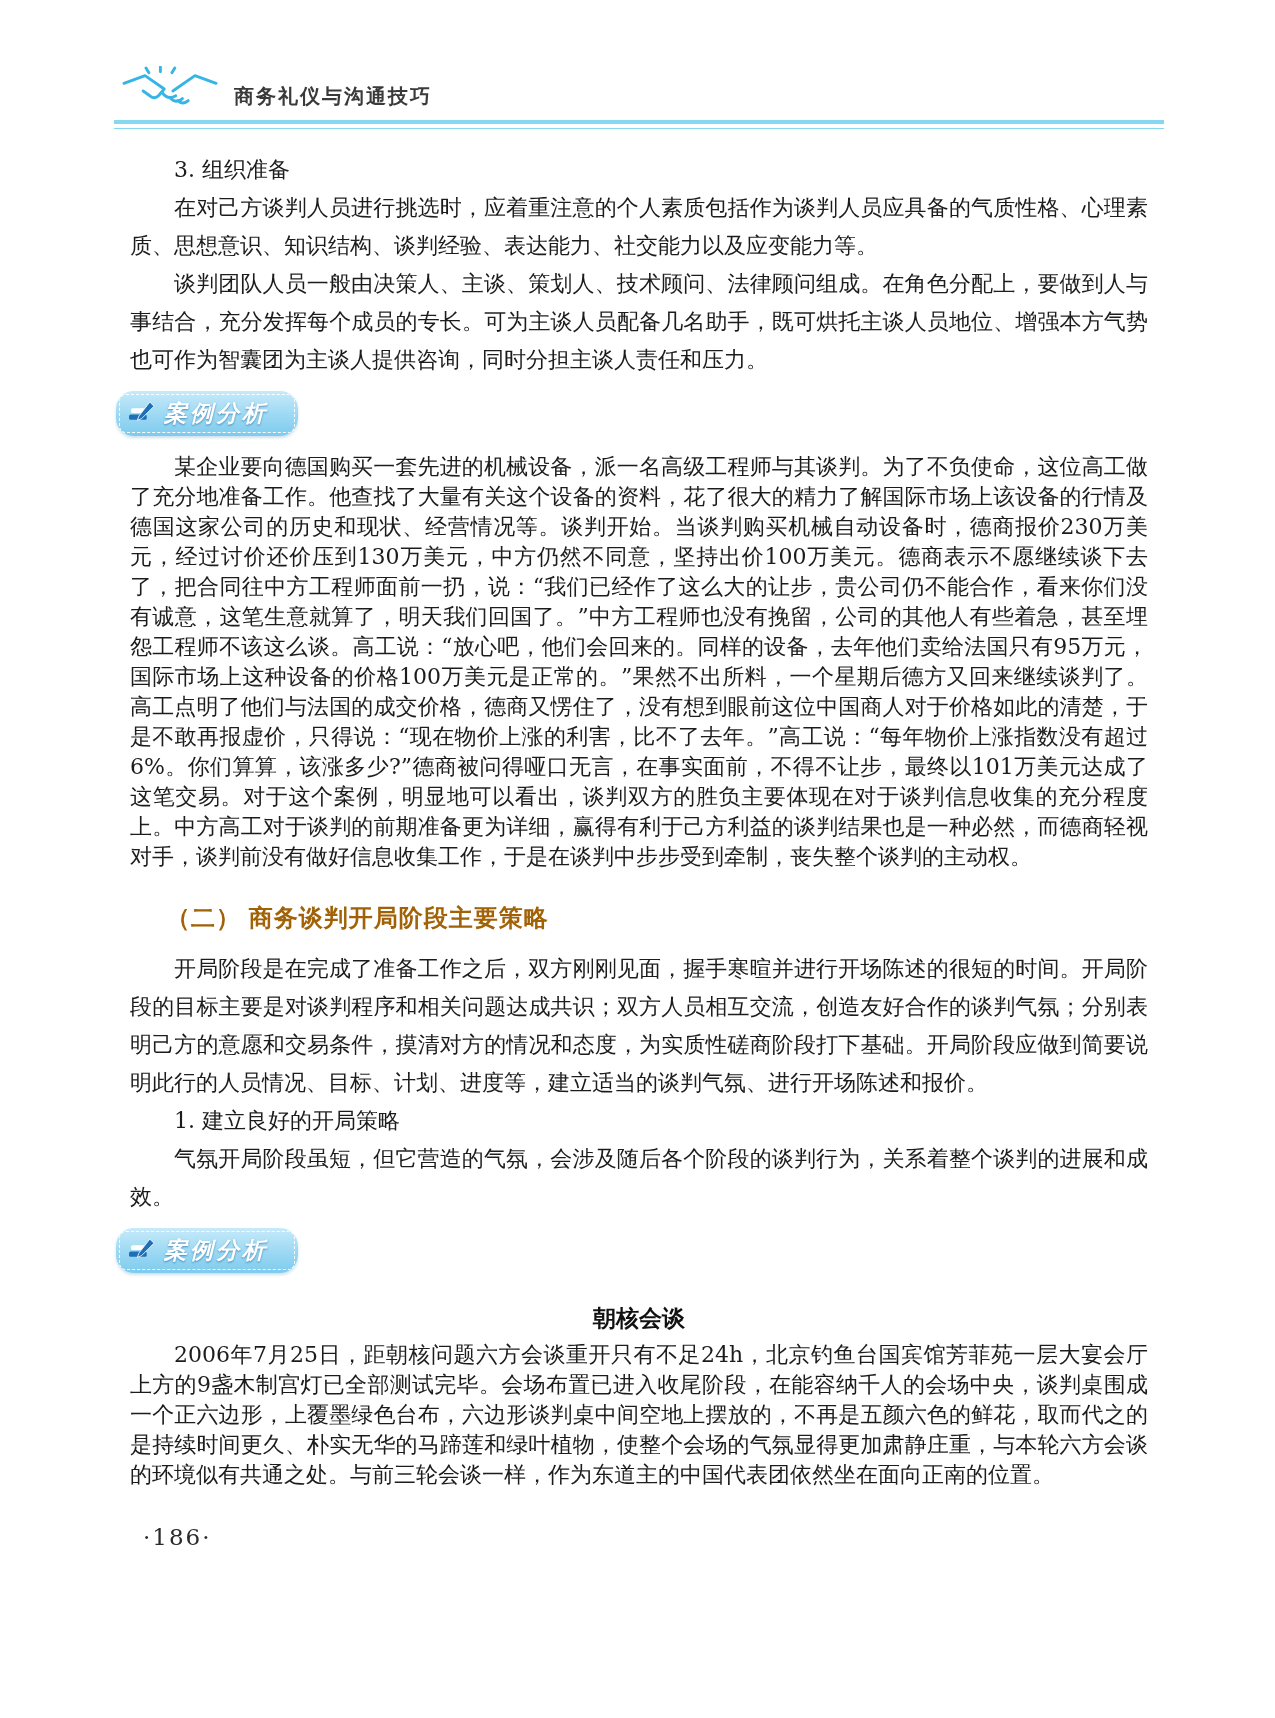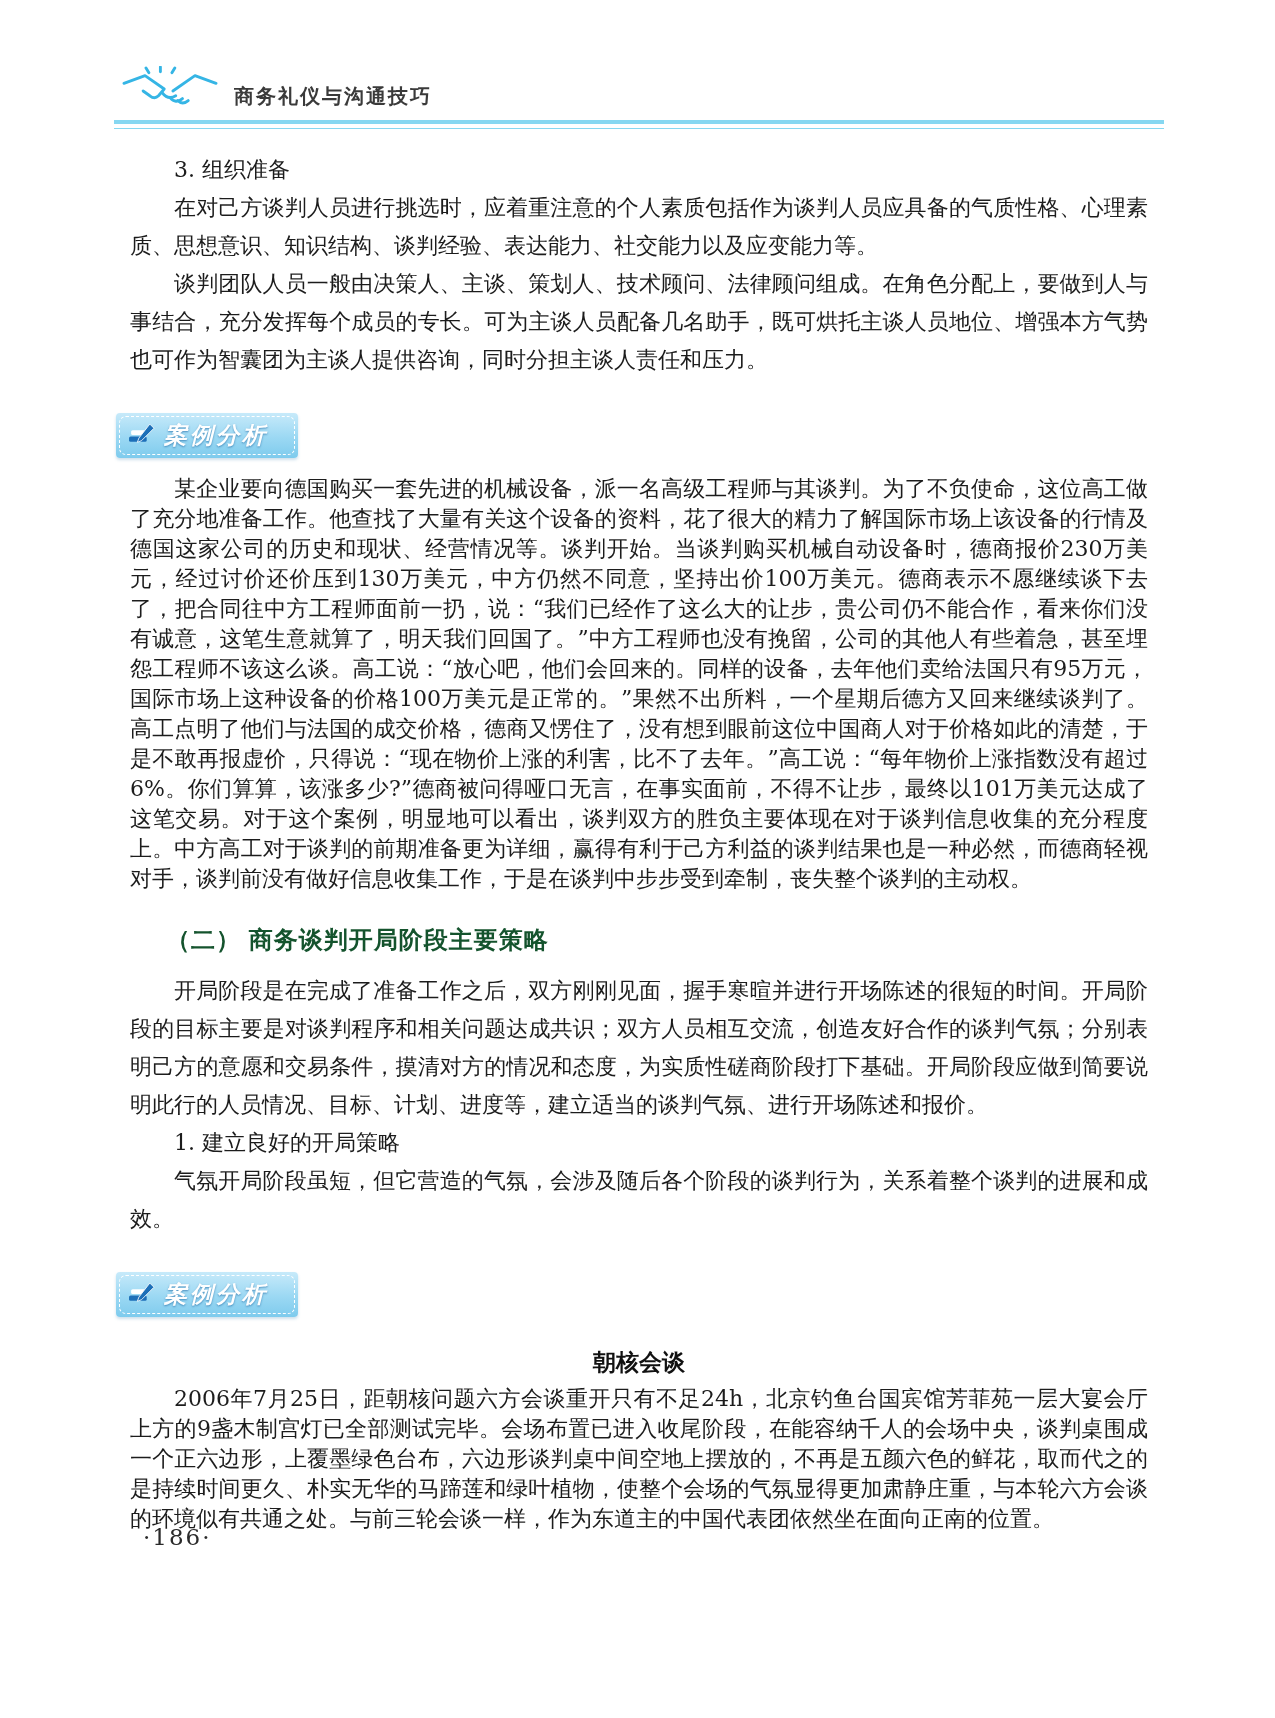--- a/index.html
+++ b/index.html
@@ -59,21 +59,21 @@
     line-height: 38px;
     text-indent: 2em;
     margin: 0 0 0 0;
   }
   .case-text {
     line-height: 30px;
     margin: 4px 0 0 0;
   }
   .section-heading {
     font-family: "Liberation Sans", "DejaVu Sans", sans-serif;
-    color: #14532d;
+    color: #a16207;
     font-size: 24px;
     font-weight: 700;
     text-indent: 1.5em;
     letter-spacing: 1px;
     margin: 30px 0 16px 0;
   }
   .case-title {
     font-family: "Liberation Sans", "DejaVu Sans", sans-serif;
     font-size: 23px;
     font-weight: 700;
@@ -82,23 +82,23 @@
     margin: 18px 0 6px 0;
   }
 
   
   .case-badge {
     display: inline-flex;
     align-items: center;
     gap: 9px;
     position: relative;
     background: linear-gradient(180deg, #c7eafa 0%, #9bd8f3 55%, #7ecbed 100%);
-    border-radius: 4px;
+    border-radius: 18px;
     padding: 7px 30px 7px 12px;
-    margin: 34px 0 12px -14px;
+    margin: 12px 0 12px -14px;
     box-shadow: 0 2px 3px rgba(60,130,180,0.25);
   }
   .case-badge::after {
     content: "";
     position: absolute;
     inset: 3px;
     border: 1px dashed #ffffff;
     border-radius: 7px;
     pointer-events: none;
   }

